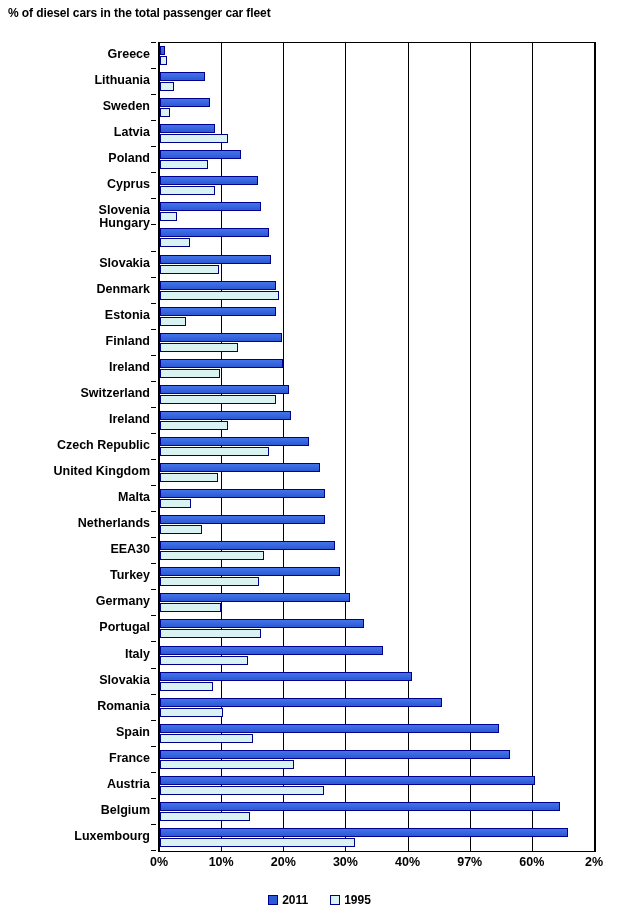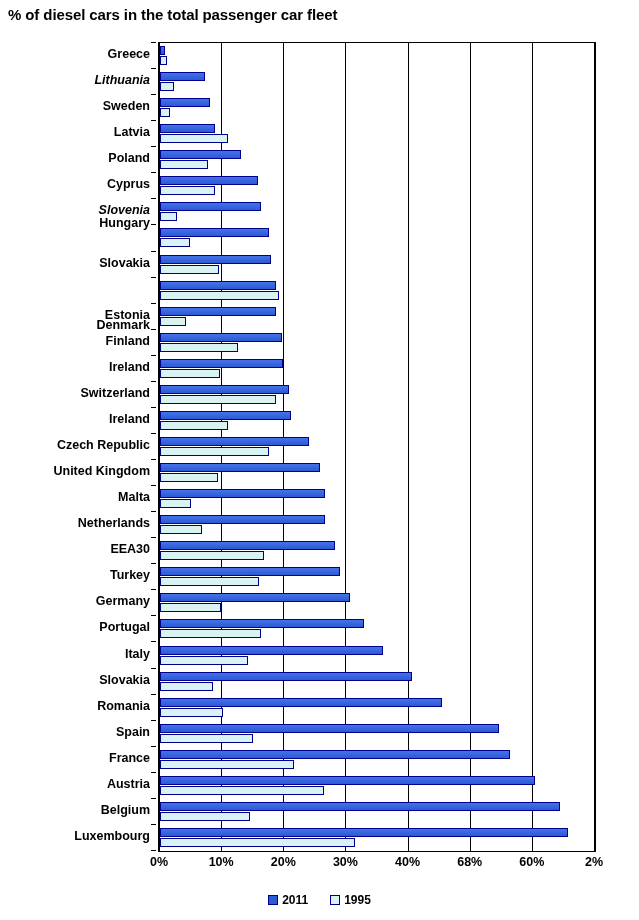--- a/index.html
+++ b/index.html
@@ -13,21 +13,21 @@
     position: relative;
     width: 639px;
     height: 920px;
     background: #ffffff;
     overflow: hidden;
   }
   #chart-title {
     position: absolute;
     left: 8px;
     top: 6px;
-    font-size: 15px;
+    font-size: 12px;
     font-weight: bold;
     color: #000000;
     letter-spacing: -0.1px;
     white-space: nowrap;
   }
   
   #plot-area {
     position: absolute;
     left: 158px;
     top: 42px;
@@ -146,37 +146,37 @@
 </head>
 <body>
 
 <div id="page">
 
   <div id="chart-title">% of diesel cars in the total passenger car fleet</div>
 
   <div id="ylabels">
       <div class="ylabel" style="top: 6.03226px;">Greece</div>
       <div class="ytick" style="top: 26.0645px;"></div>
-      <div class="ylabel" style="top: 32.0968px; font-style: italic;">Lithuania</div>
+      <div class="ylabel" style="top: 32.0968px;">Lithuania</div>
       <div class="ytick" style="top: 52.129px;"></div>
       <div class="ylabel" style="top: 58.1613px;">Sweden</div>
       <div class="ytick" style="top: 78.1935px;"></div>
       <div class="ylabel" style="top: 84.2258px;">Latvia</div>
       <div class="ytick" style="top: 104.258px;"></div>
       <div class="ylabel" style="top: 110.29px;">Poland</div>
       <div class="ytick" style="top: 130.323px;"></div>
       <div class="ylabel" style="top: 136.355px;">Cyprus</div>
       <div class="ytick" style="top: 156.387px;"></div>
-      <div class="ylabel" style="top: 162.419px; font-style: italic;">Slovenia</div>
+      <div class="ylabel" style="top: 162.419px;">Slovenia</div>
       <div class="ytick" style="top: 182.452px;"></div>
       <div class="ylabel" style="top: 175px;">Hungary</div>
       <div class="ytick" style="top: 208.516px;"></div>
       <div class="ylabel" style="top: 214.548px;">Slovakia</div>
       <div class="ytick" style="top: 234.581px;"></div>
-      <div class="ylabel" style="top: 240.613px; margin-top: 36px;">Denmark</div>
+      <div class="ylabel" style="top: 240.613px;">Denmark</div>
       <div class="ytick" style="top: 260.645px;"></div>
       <div class="ylabel" style="top: 266.677px;">Estonia</div>
       <div class="ytick" style="top: 286.71px;"></div>
       <div class="ylabel" style="top: 292.742px;">Finland</div>
       <div class="ytick" style="top: 312.774px;"></div>
       <div class="ylabel" style="top: 318.806px;">Ireland</div>
       <div class="ytick" style="top: 338.839px;"></div>
       <div class="ylabel" style="top: 344.871px;">Switzerland</div>
       <div class="ytick" style="top: 364.903px;"></div>
       <div class="ylabel" style="top: 370.935px;">Ireland</div>
@@ -353,21 +353,21 @@
         </div>
       </div>
   </div>
 
   <div id="xlabels">
       <div class="xlabel" style="left: 1px;">0%</div>
       <div class="xlabel" style="left: 63.1429px;">10%</div>
       <div class="xlabel" style="left: 125.286px;">20%</div>
       <div class="xlabel" style="left: 187.429px;">30%</div>
       <div class="xlabel" style="left: 249.571px;">40%</div>
-      <div class="xlabel" style="left: 311.714px;">68%</div>
+      <div class="xlabel" style="left: 311.714px;">97%</div>
       <div class="xlabel" style="left: 373.857px;">60%</div>
       <div class="xlabel" style="left: 436px;">2%</div>
     </div>
 
   <div id="legend">
       <div class="legend-item">
         <span class="legend-swatch y2011"></span>
         <span class="legend-label">2011</span>
       </div>
       <div class="legend-item">

